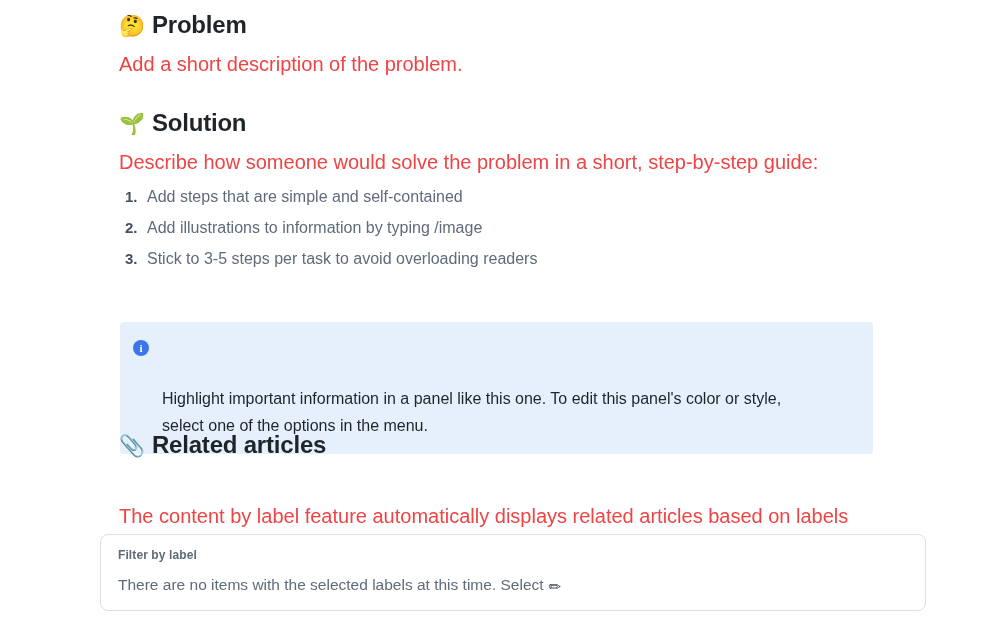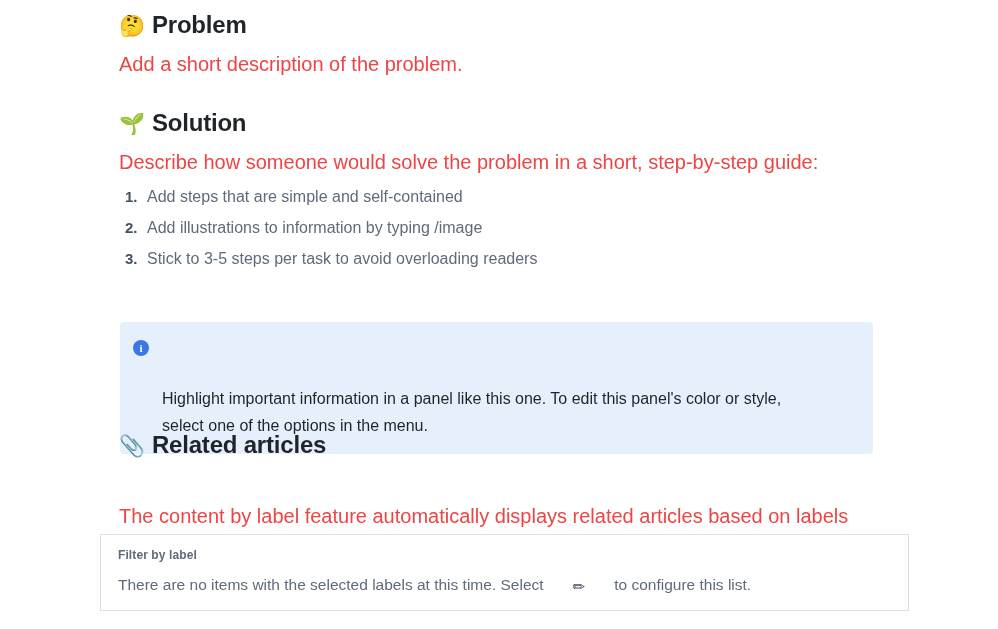--- a/index.html
+++ b/index.html
@@ -130,41 +130,40 @@
     margin-top: 48px;
   }
 
   
   .label-box {
     position: absolute;
     left: -19px;
     top: 534px;
     width: 790px;
     border: 1px solid #dcdfe4;
-    border-radius: 0;
+    border-radius: 8px;
     background: #ffffff;
-    padding: 11px 0 14px 17px;
+    padding: 11px 17px 14px 17px;
   }
   .label-box-title {
     font-size: 12px;
     font-weight: 700;
     color: #5f6b7a;
     line-height: 18px;
     letter-spacing: 0.1px;
     margin: 0 0 10px 0;
   }
   .label-box-body {
     font-size: 15.5px;
     line-height: 22px;
     color: #5f6b7a;
     margin: 0;
     display: flex;
     align-items: center;
     flex-wrap: wrap;
-    gap: 24px;
   }
   .pencil-icon {
     display: inline-block;
     margin: 0 5px;
     color: #44505f;
     font-size: 15px;
     line-height: 1;
     transform: translateY(1px);
   }
 </style>
@@ -212,18 +211,17 @@
       <span class="emoji">📎</span>
       <span>Related articles</span>
     </h2>
     <p class="para" id="p-related">The content by label feature automatically displays related articles based on labels you choose. To edit options for this feature, select the placeholder and tap the pencil icon.</p>
 
     <div class="label-box">
       <div class="label-box-title">Filter by label</div>
       <div class="label-box-body">
         <span>There are no items with the selected labels at this time. Select</span>
         <span class="pencil-icon">✏</span>
-        <span>to configure this list.</span>
       </div>
     </div>
 
   </div>
 </div>
 
 </body></html>

